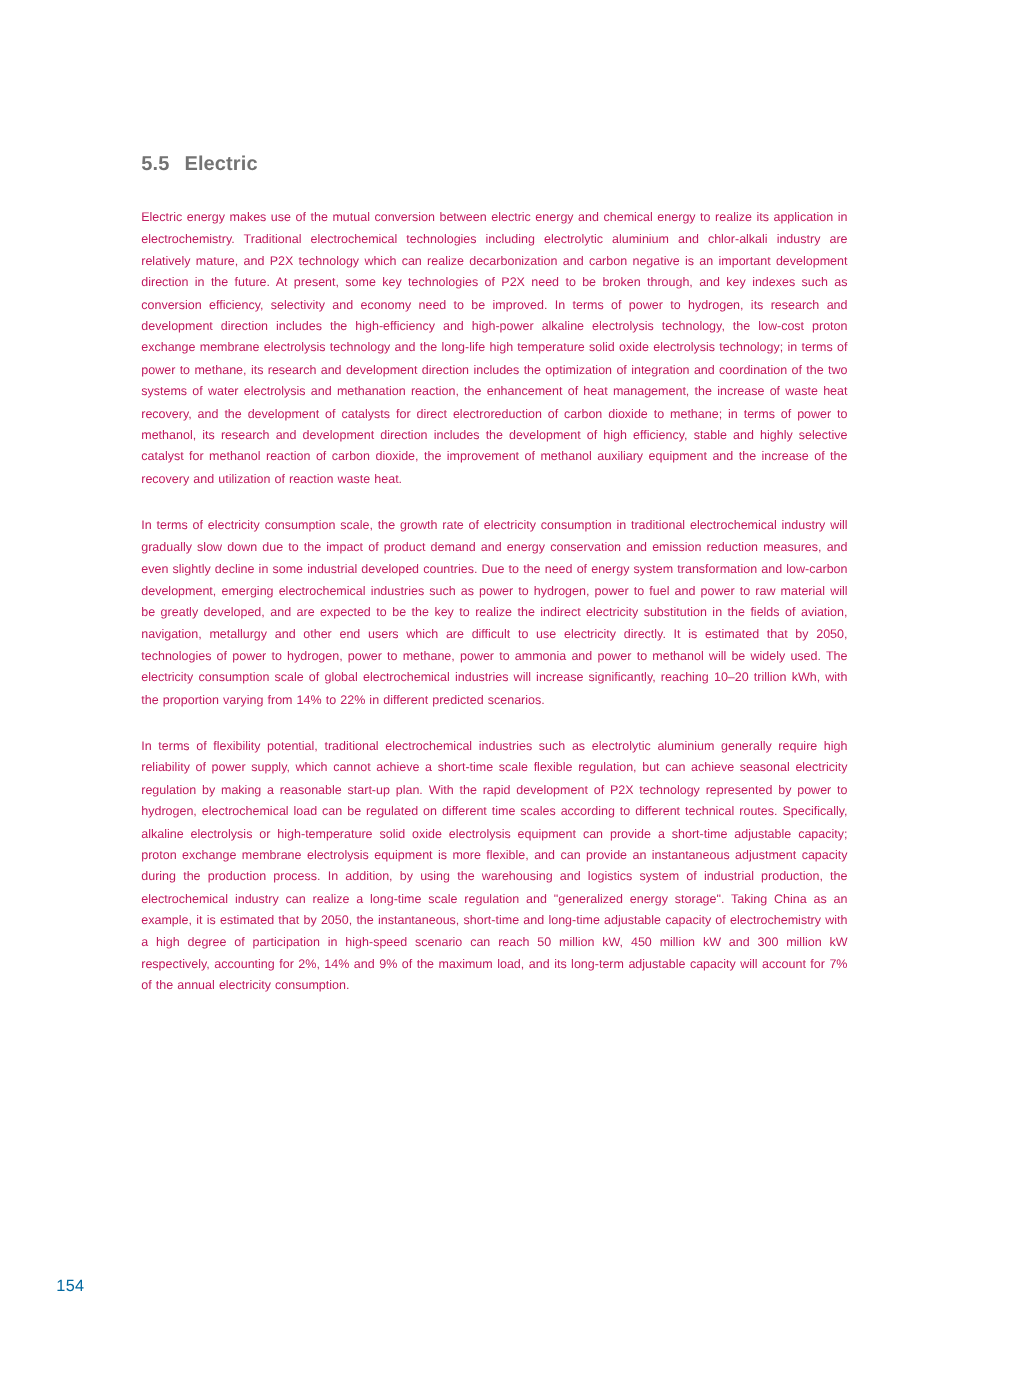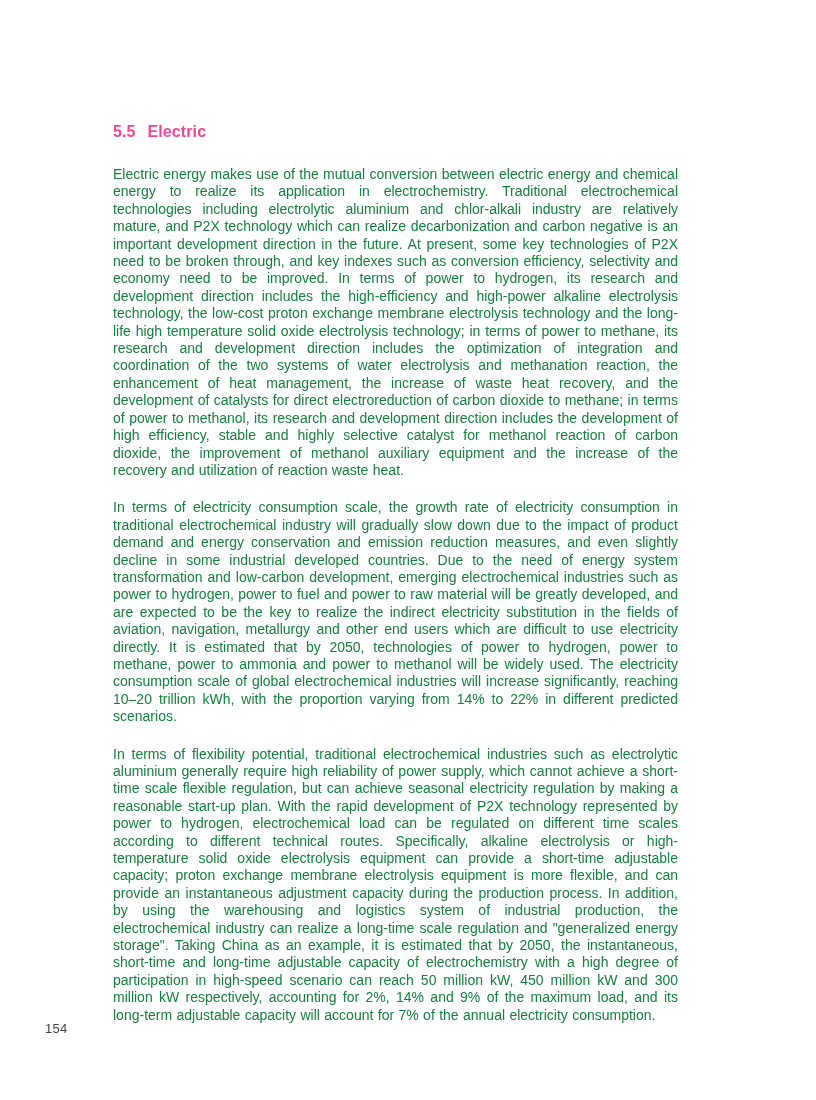--- a/index.html
+++ b/index.html
@@ -23,44 +23,44 @@
     position: absolute;
     left: 113px;
     top: 122px;
     width: 565px;
   }
   .heading {
     margin: 0 0 25px 0;
     font-size: 16px;
     line-height: 19px;
     font-weight: bold;
-    color: #ec4899;
+    color: #737373;
     letter-spacing: 0.1px;
     display: flex;
   }
   .heading-num {
     margin-right: 12px;
   }
   .para {
     margin: 0 0 20px 0;
-    font-size: 14px;
+    font-size: 10px;
     line-height: 17.4px;
     text-align: justify;
-    color: #15803d;
+    color: #be185d;
     word-spacing: 0.5px;
   }
   .para:last-of-type {
     margin-bottom: 13px;
   }
   .page-number {
     position: absolute;
     left: 45px;
     top: 1021px;
     font-size: 13px;
-    color: #404040;
+    color: #0369a1;
     letter-spacing: 0.3px;
   }
 </style>
 </head>
 <body>
 
 <div class="page">
   <main class="content">
     <h1 class="heading">
       <span class="heading-num">5.5</span>

